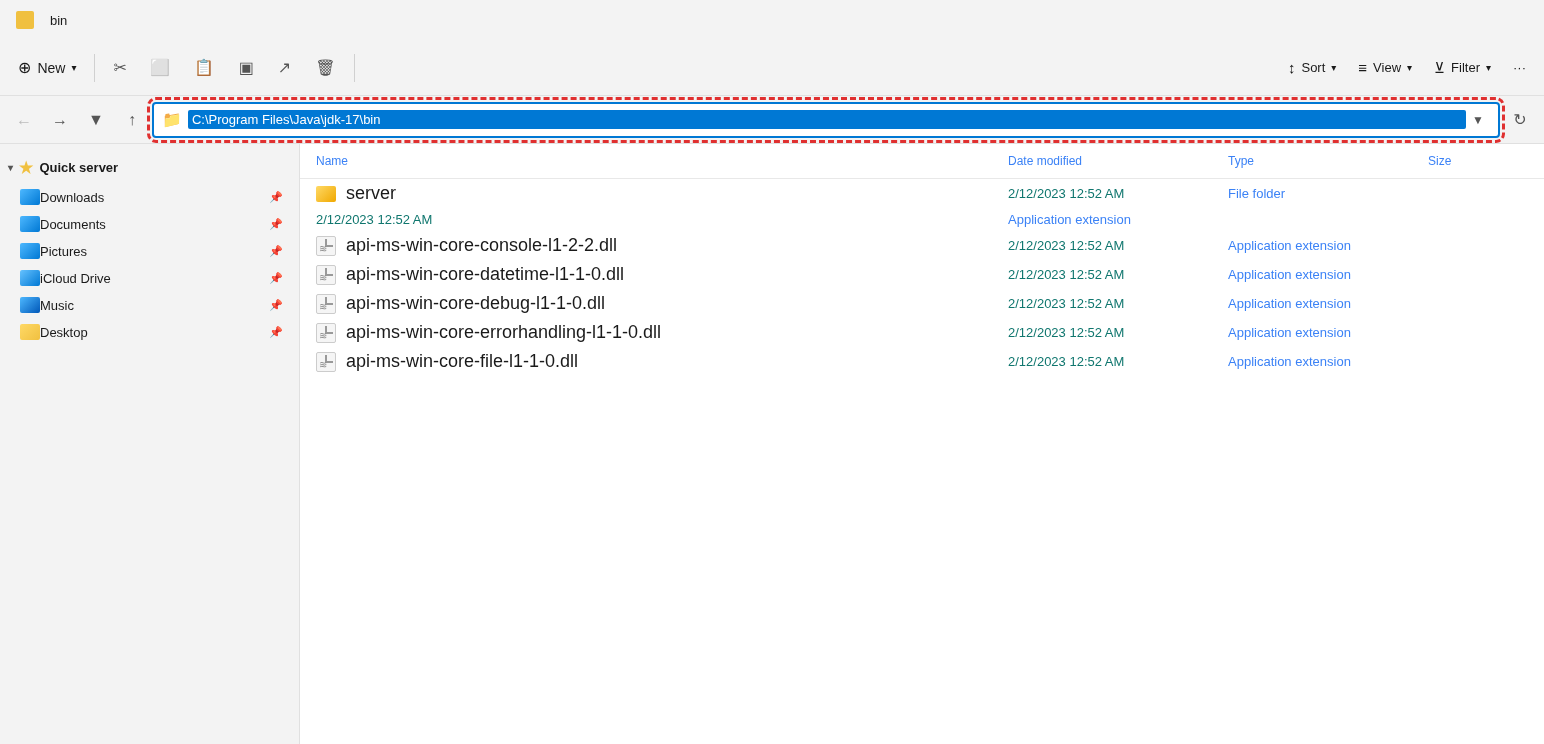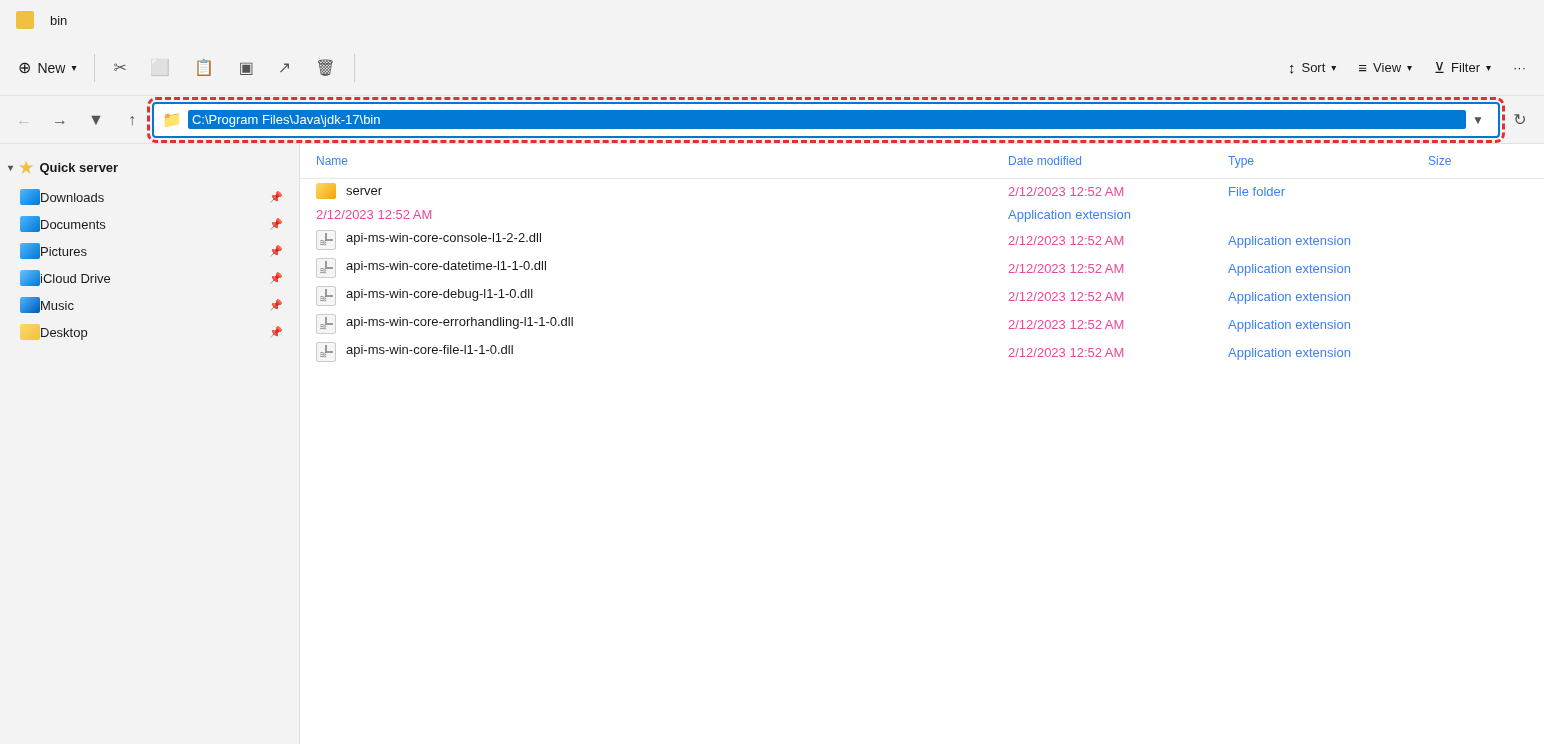--- a/index.html
+++ b/index.html
@@ -234,27 +234,28 @@
     .file-row {
       display: grid;
       grid-template-columns: 1fr 220px 200px 100px;
       padding: 4px 16px;
       align-items: center;
       cursor: pointer;
       border-radius: 2px;
     }
     .file-row-name {
       display: flex;
+      align-items: center;
       gap: 10px;
-      font-size: 13px;
+      font-size: 18px;
       color: #1a1a1a;
     }
     .file-row-date {
       font-size: 13px;
-      color: #ec4899;
+      color: #0f766e;
     }
     .file-row-type {
       font-size: 13px;
       color: #3b82f6;
     }
     .file-icon-folder {
       width: 20px; height: 16px;
       background: linear-gradient(135deg, #ffd966 0%, #f0a800 100%);
       border-radius: 2px;
       flex-shrink: 0;

